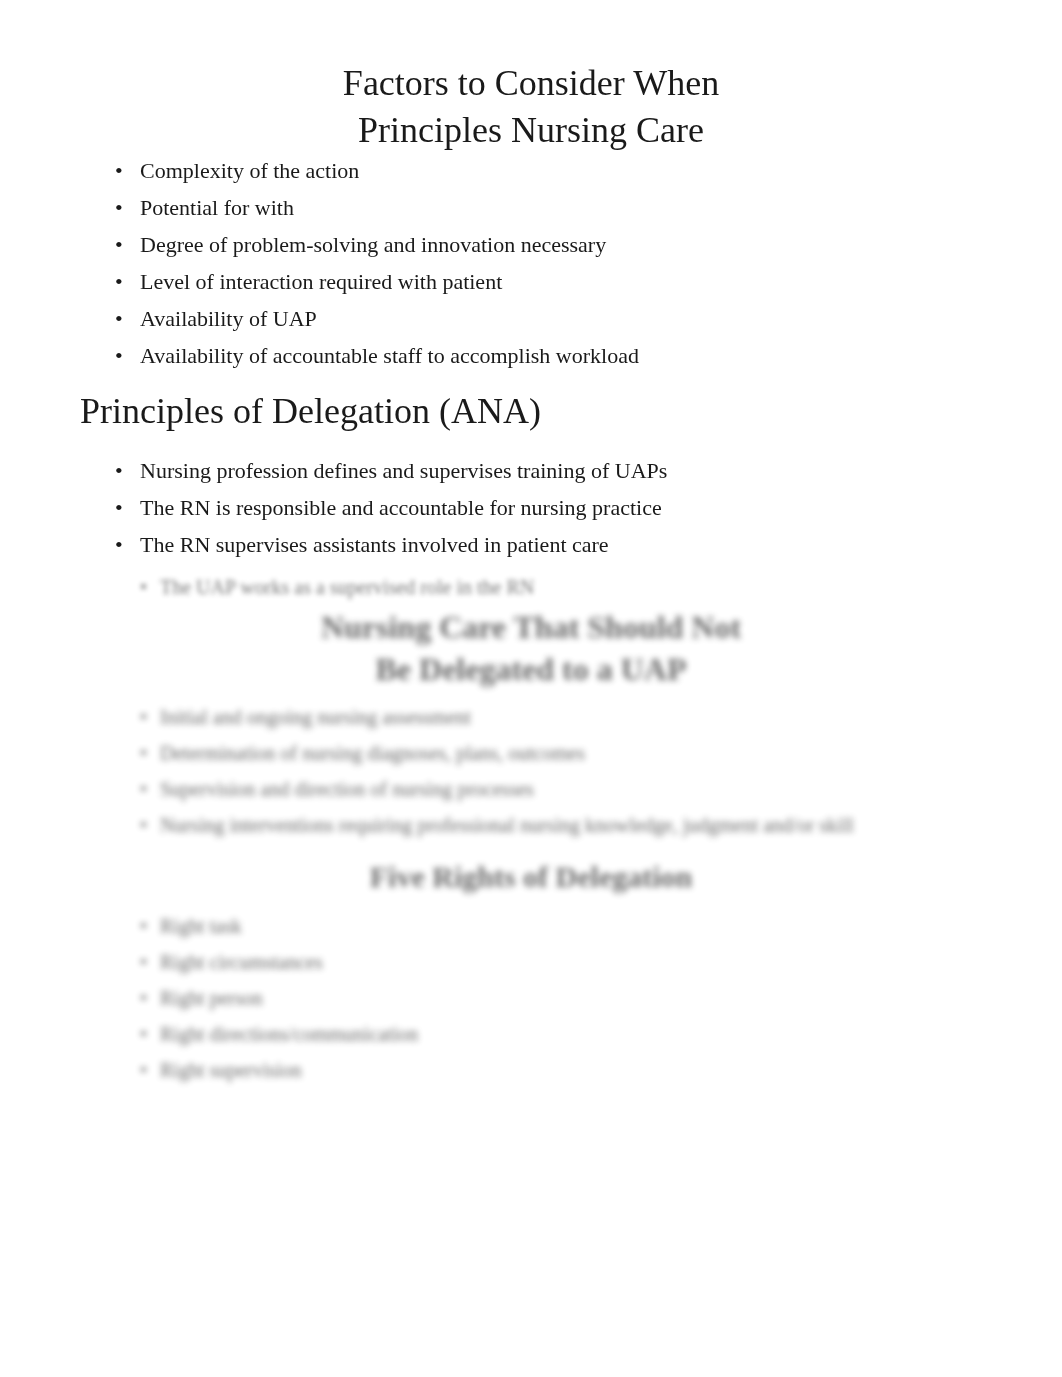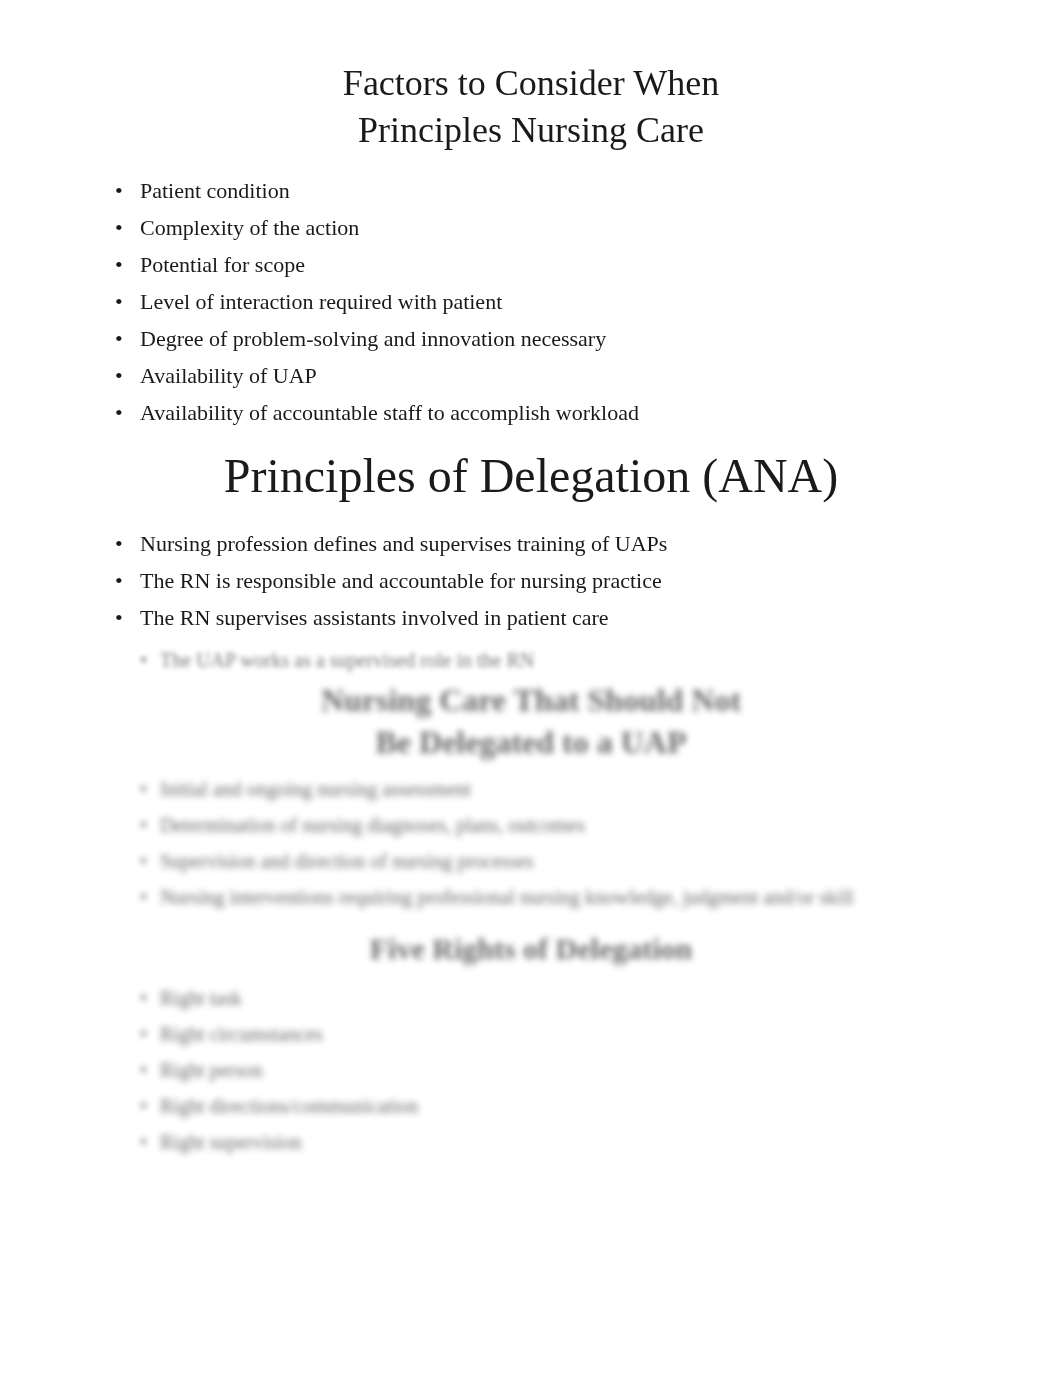--- a/index.html
+++ b/index.html
@@ -15,21 +15,20 @@
       min-height: 1377px;
       padding: 60px 80px;
       color: #1a1a1a;
     }
 
     .section-title {
       text-align: center;
       font-size: 36px;
       font-weight: normal;
       line-height: 1.3;
-      margin-bottom: 20px;
       color: #1a1a1a;
     }
 
     .bullet-list {
       list-style: none;
       margin: 0 0 10px 40px;
       padding: 0;
     }
 
     .bullet-list li {
@@ -41,22 +40,21 @@
     }
 
     .bullet-list li::before {
       content: '•';
       position: absolute;
       left: -5px;
       font-size: 22px;
     }
 
     .section-title-2 {
-      text-align: center;
-      font-size: 48px;
+      font-size: 36px;
       font-weight: normal;
       line-height: 1.3;
       margin-top: 16px;
       margin-bottom: 20px;
       color: #1a1a1a;
     }
 
     
     .blurred-section {
       filter: blur(3px);
@@ -105,25 +103,24 @@
   </style>
 </head>
 <body>
 
 <h1 class="section-title">
   <span>Factors to Consider When</span><br>
   <span>Principles Nursing Care</span>
 </h1>
 
 <ul class="bullet-list">
-  <li>Patient condition</li>
   <li>Complexity of the action</li>
-  <li>Potential for scope</li>
+  <li>Potential for with</li>
+  <li>Degree of problem-solving and innovation necessary</li>
   <li>Level of interaction required with patient</li>
-  <li>Degree of problem-solving and innovation necessary</li>
   <li>Availability of UAP</li>
   <li>Availability of accountable staff to accomplish workload</li>
 </ul>
 
 <h2 class="section-title-2">Principles of Delegation (ANA)</h2>
 
 <ul class="bullet-list">
   <li>Nursing profession defines and supervises training of UAPs</li>
   <li>The RN is responsible and accountable for nursing practice</li>
   <li>The RN supervises assistants involved in patient care</li>

